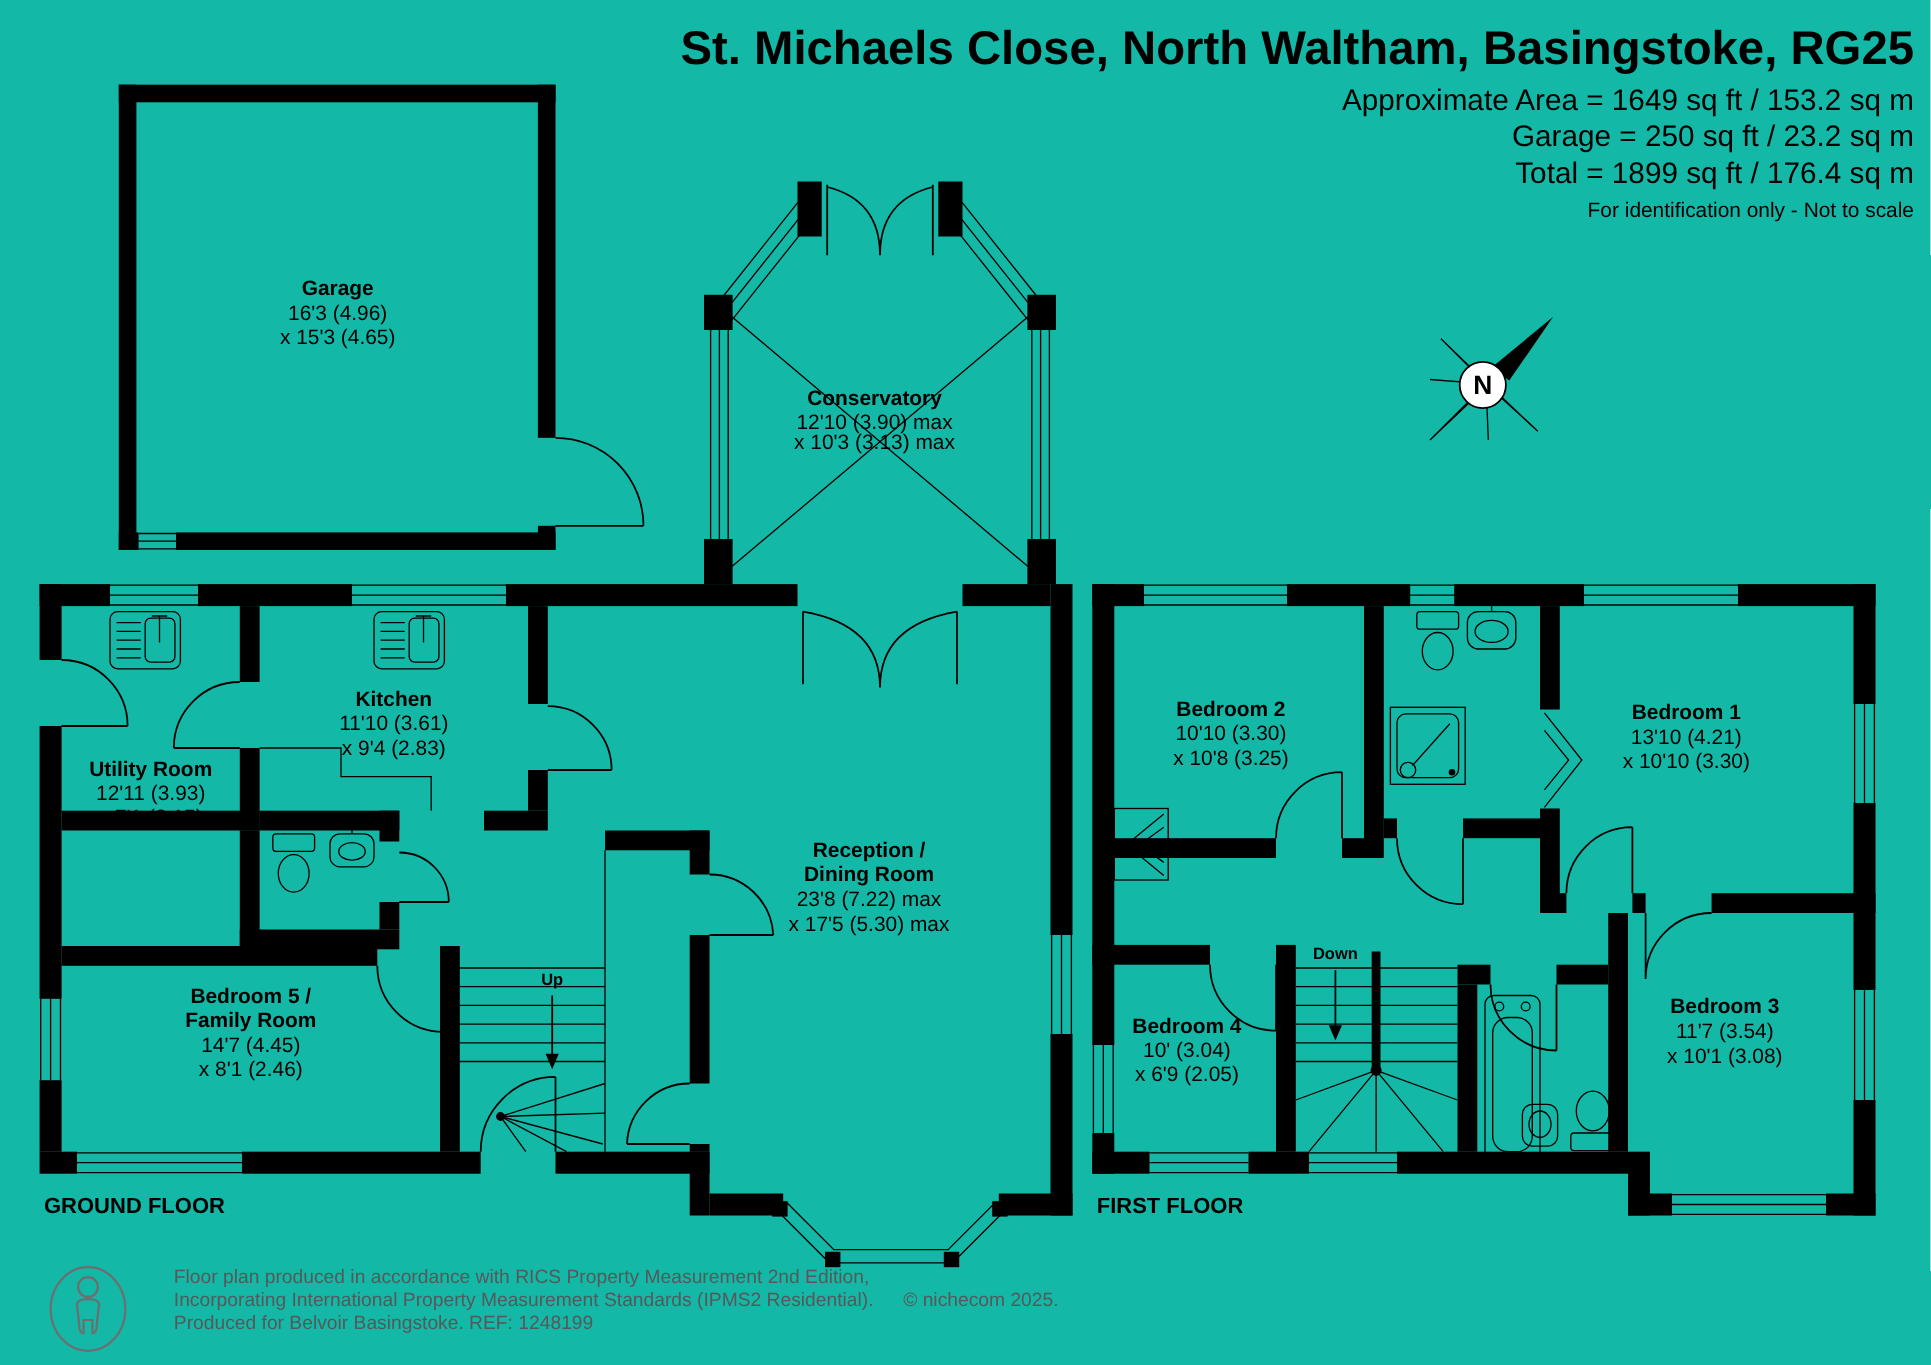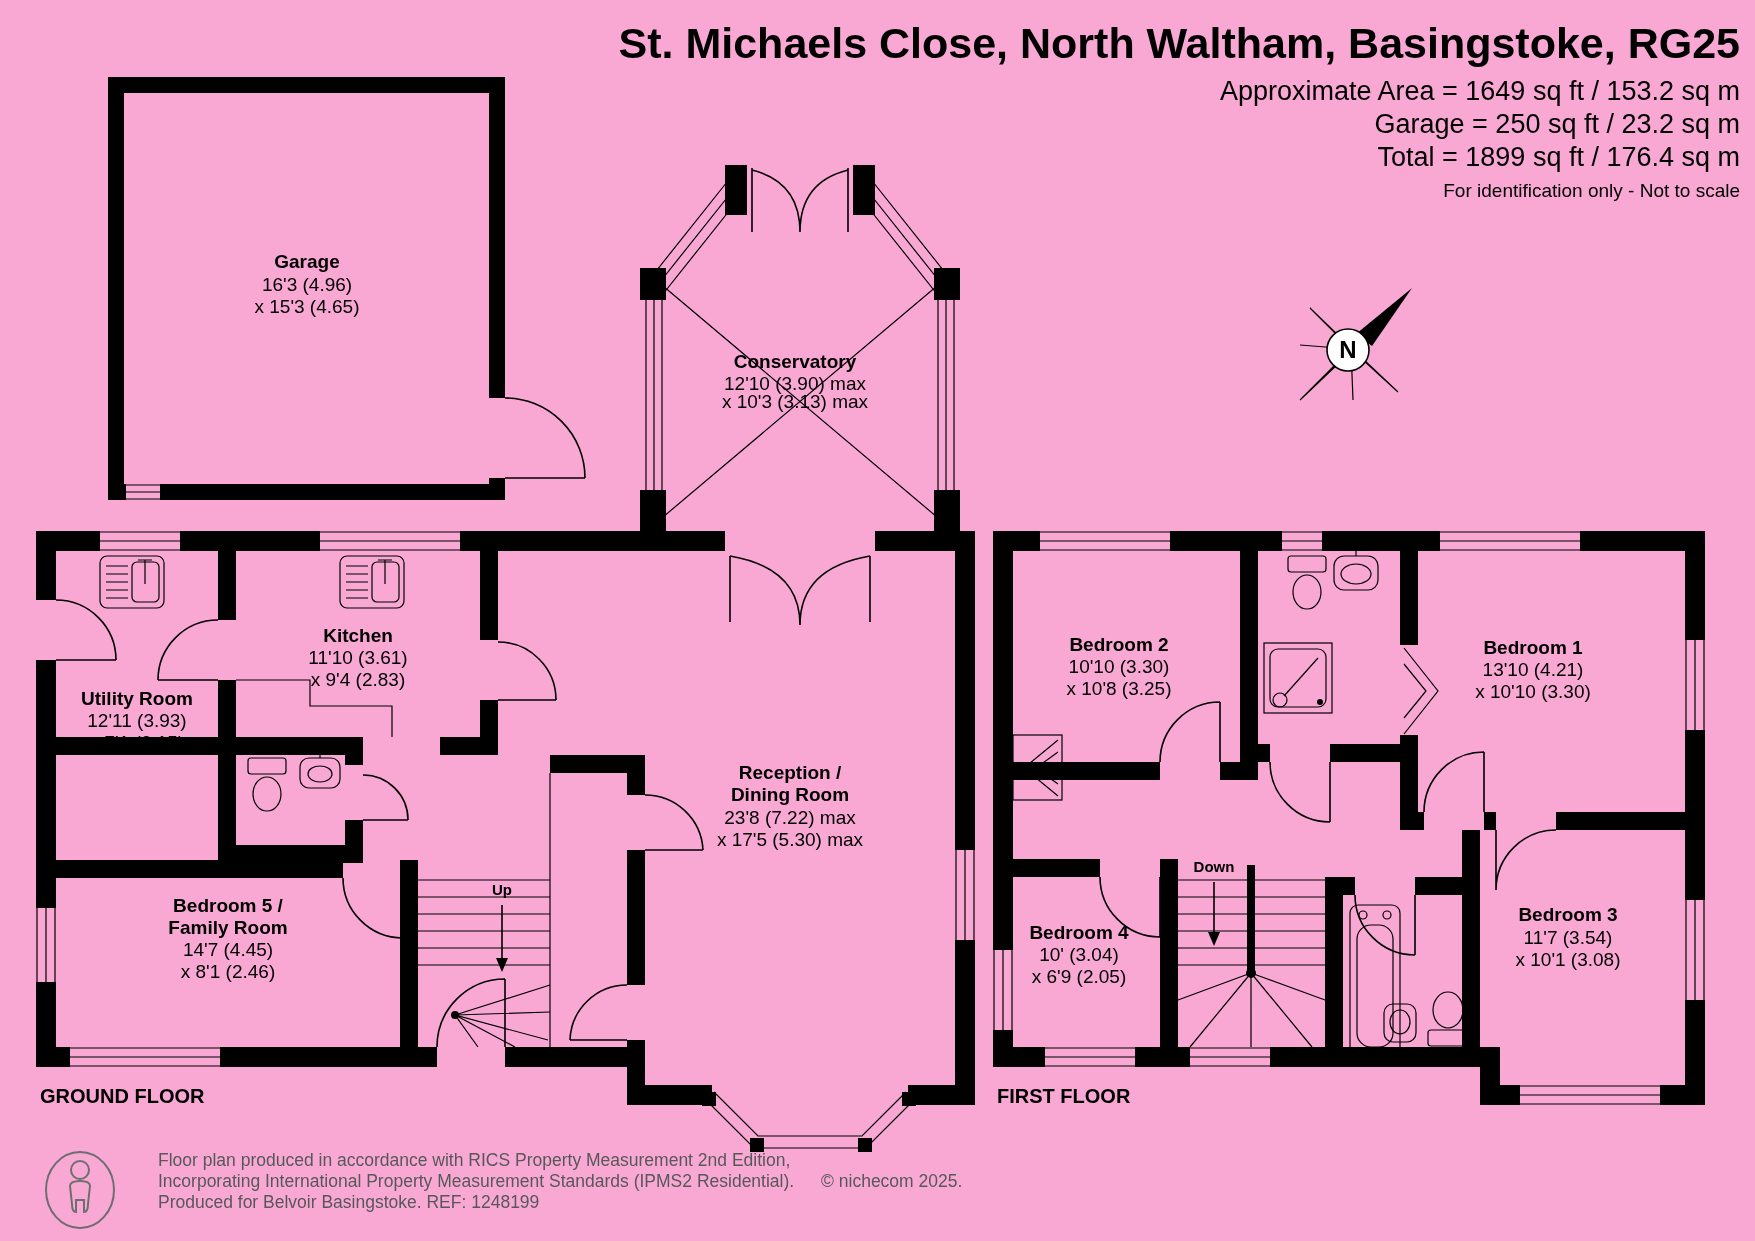--- a/index.html
+++ b/index.html
@@ -1,16 +1,16 @@
 <!DOCTYPE html>
 <html><head>
 <meta charset="utf-8">
 <style>
   html,body{margin:0;padding:0;background:#ffffff;}
-  .page{position:relative;width:1755px;height:1241px;background:#f9a8d4;overflow:hidden;}
+  .page{position:relative;width:1755px;height:1241px;background:#14b8a6;overflow:hidden;}
   svg{position:absolute;top:0;left:0;}
   svg text{font-family:"Liberation Sans",sans-serif;fill:#000;}
   .title{font-weight:bold;font-size:43px;}
   .area{font-size:27px;}
   .disc{font-size:19px;}
   .rname{font-weight:bold;font-size:19px;text-anchor:middle;}
   .rdim{font-size:19px;text-anchor:middle;}
   .flabel{font-weight:bold;font-size:20px;}
   .updown{font-weight:bold;font-size:15px;text-anchor:middle;}
   .footer{font-size:17.5px;fill:#57585a;}

